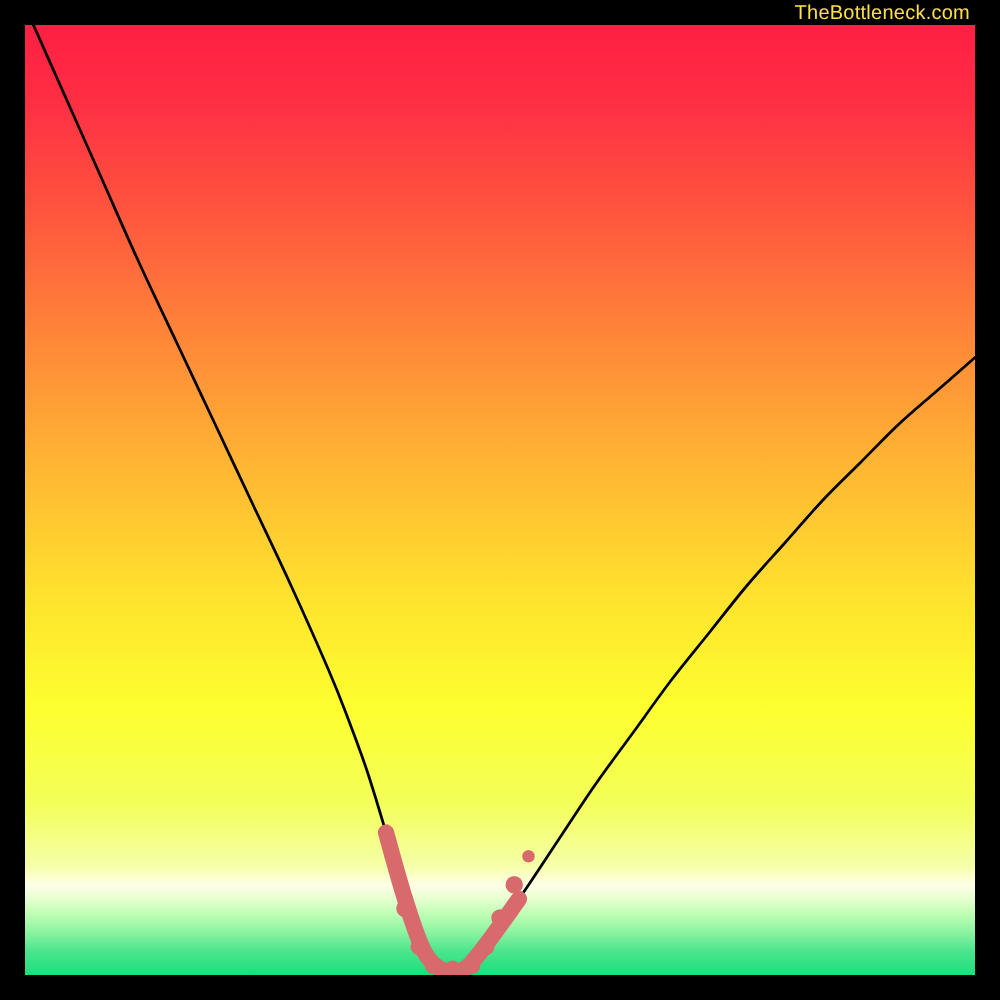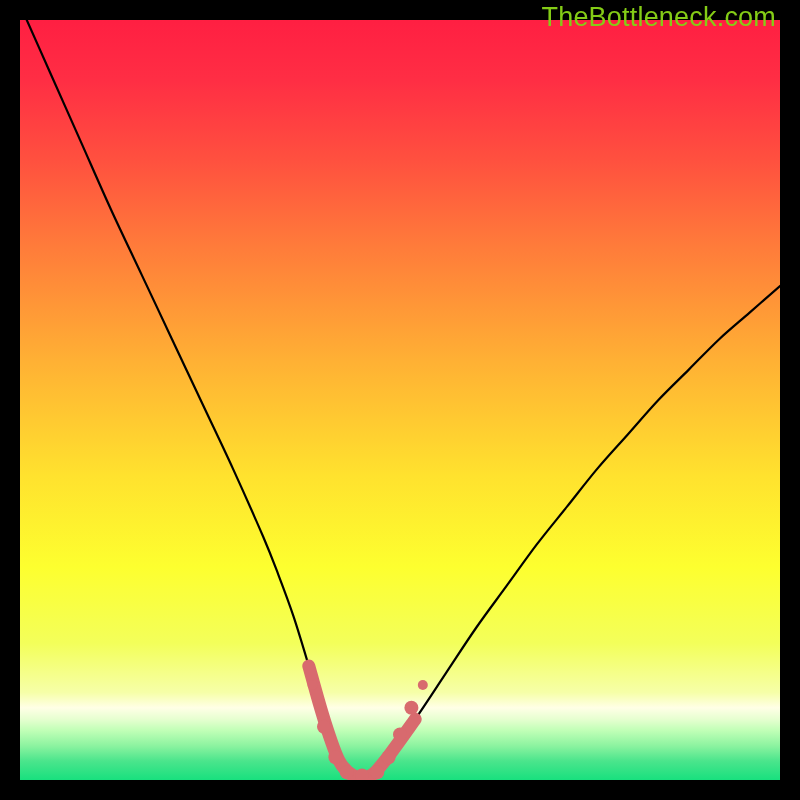--- a/index.html
+++ b/index.html
@@ -24,22 +24,22 @@
     left: 20px;
     top: 20px;
     width: 760px;
     height: 760px;
     overflow: hidden;
   }
   .watermark {
     position: absolute;
     top: 2px;
     right: 24px;
-    color: #84cc16;
-    font-size: 27px;
+    color: #fde047;
+    font-size: 16px;
     font-weight: 500;
     letter-spacing: 0.2px;
   }
   svg {
     display: block;
   }
 </style>
 </head>
 <body>
 

